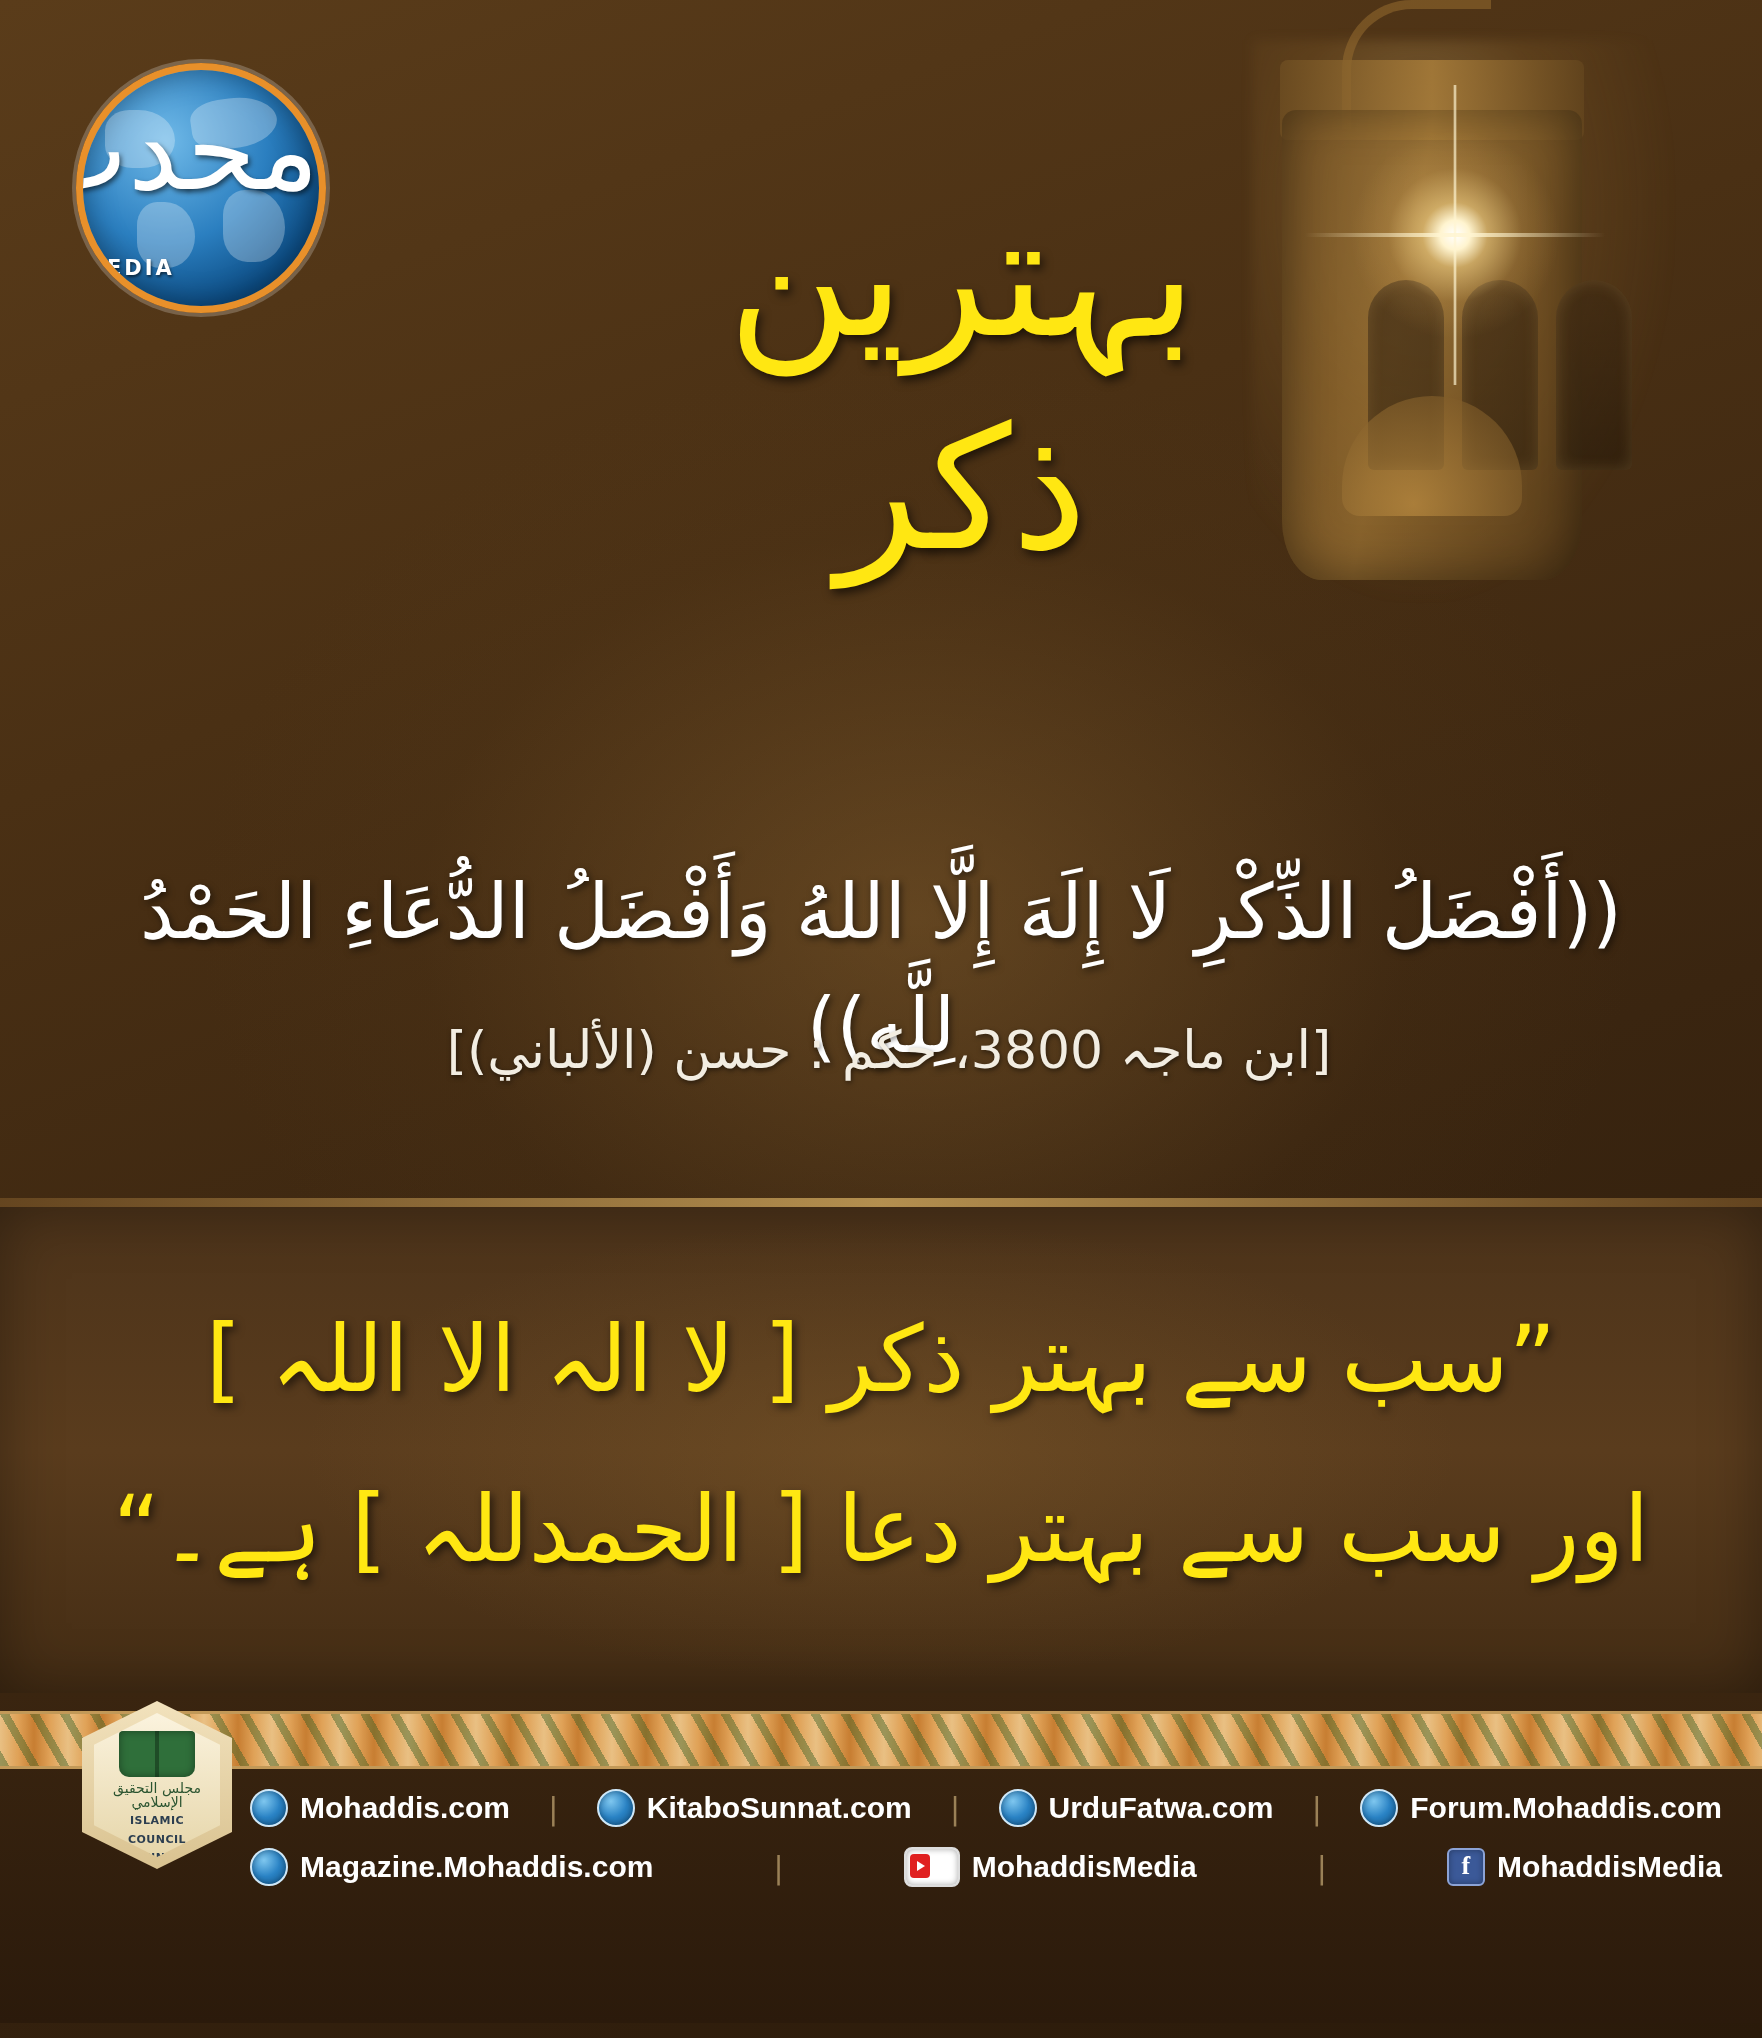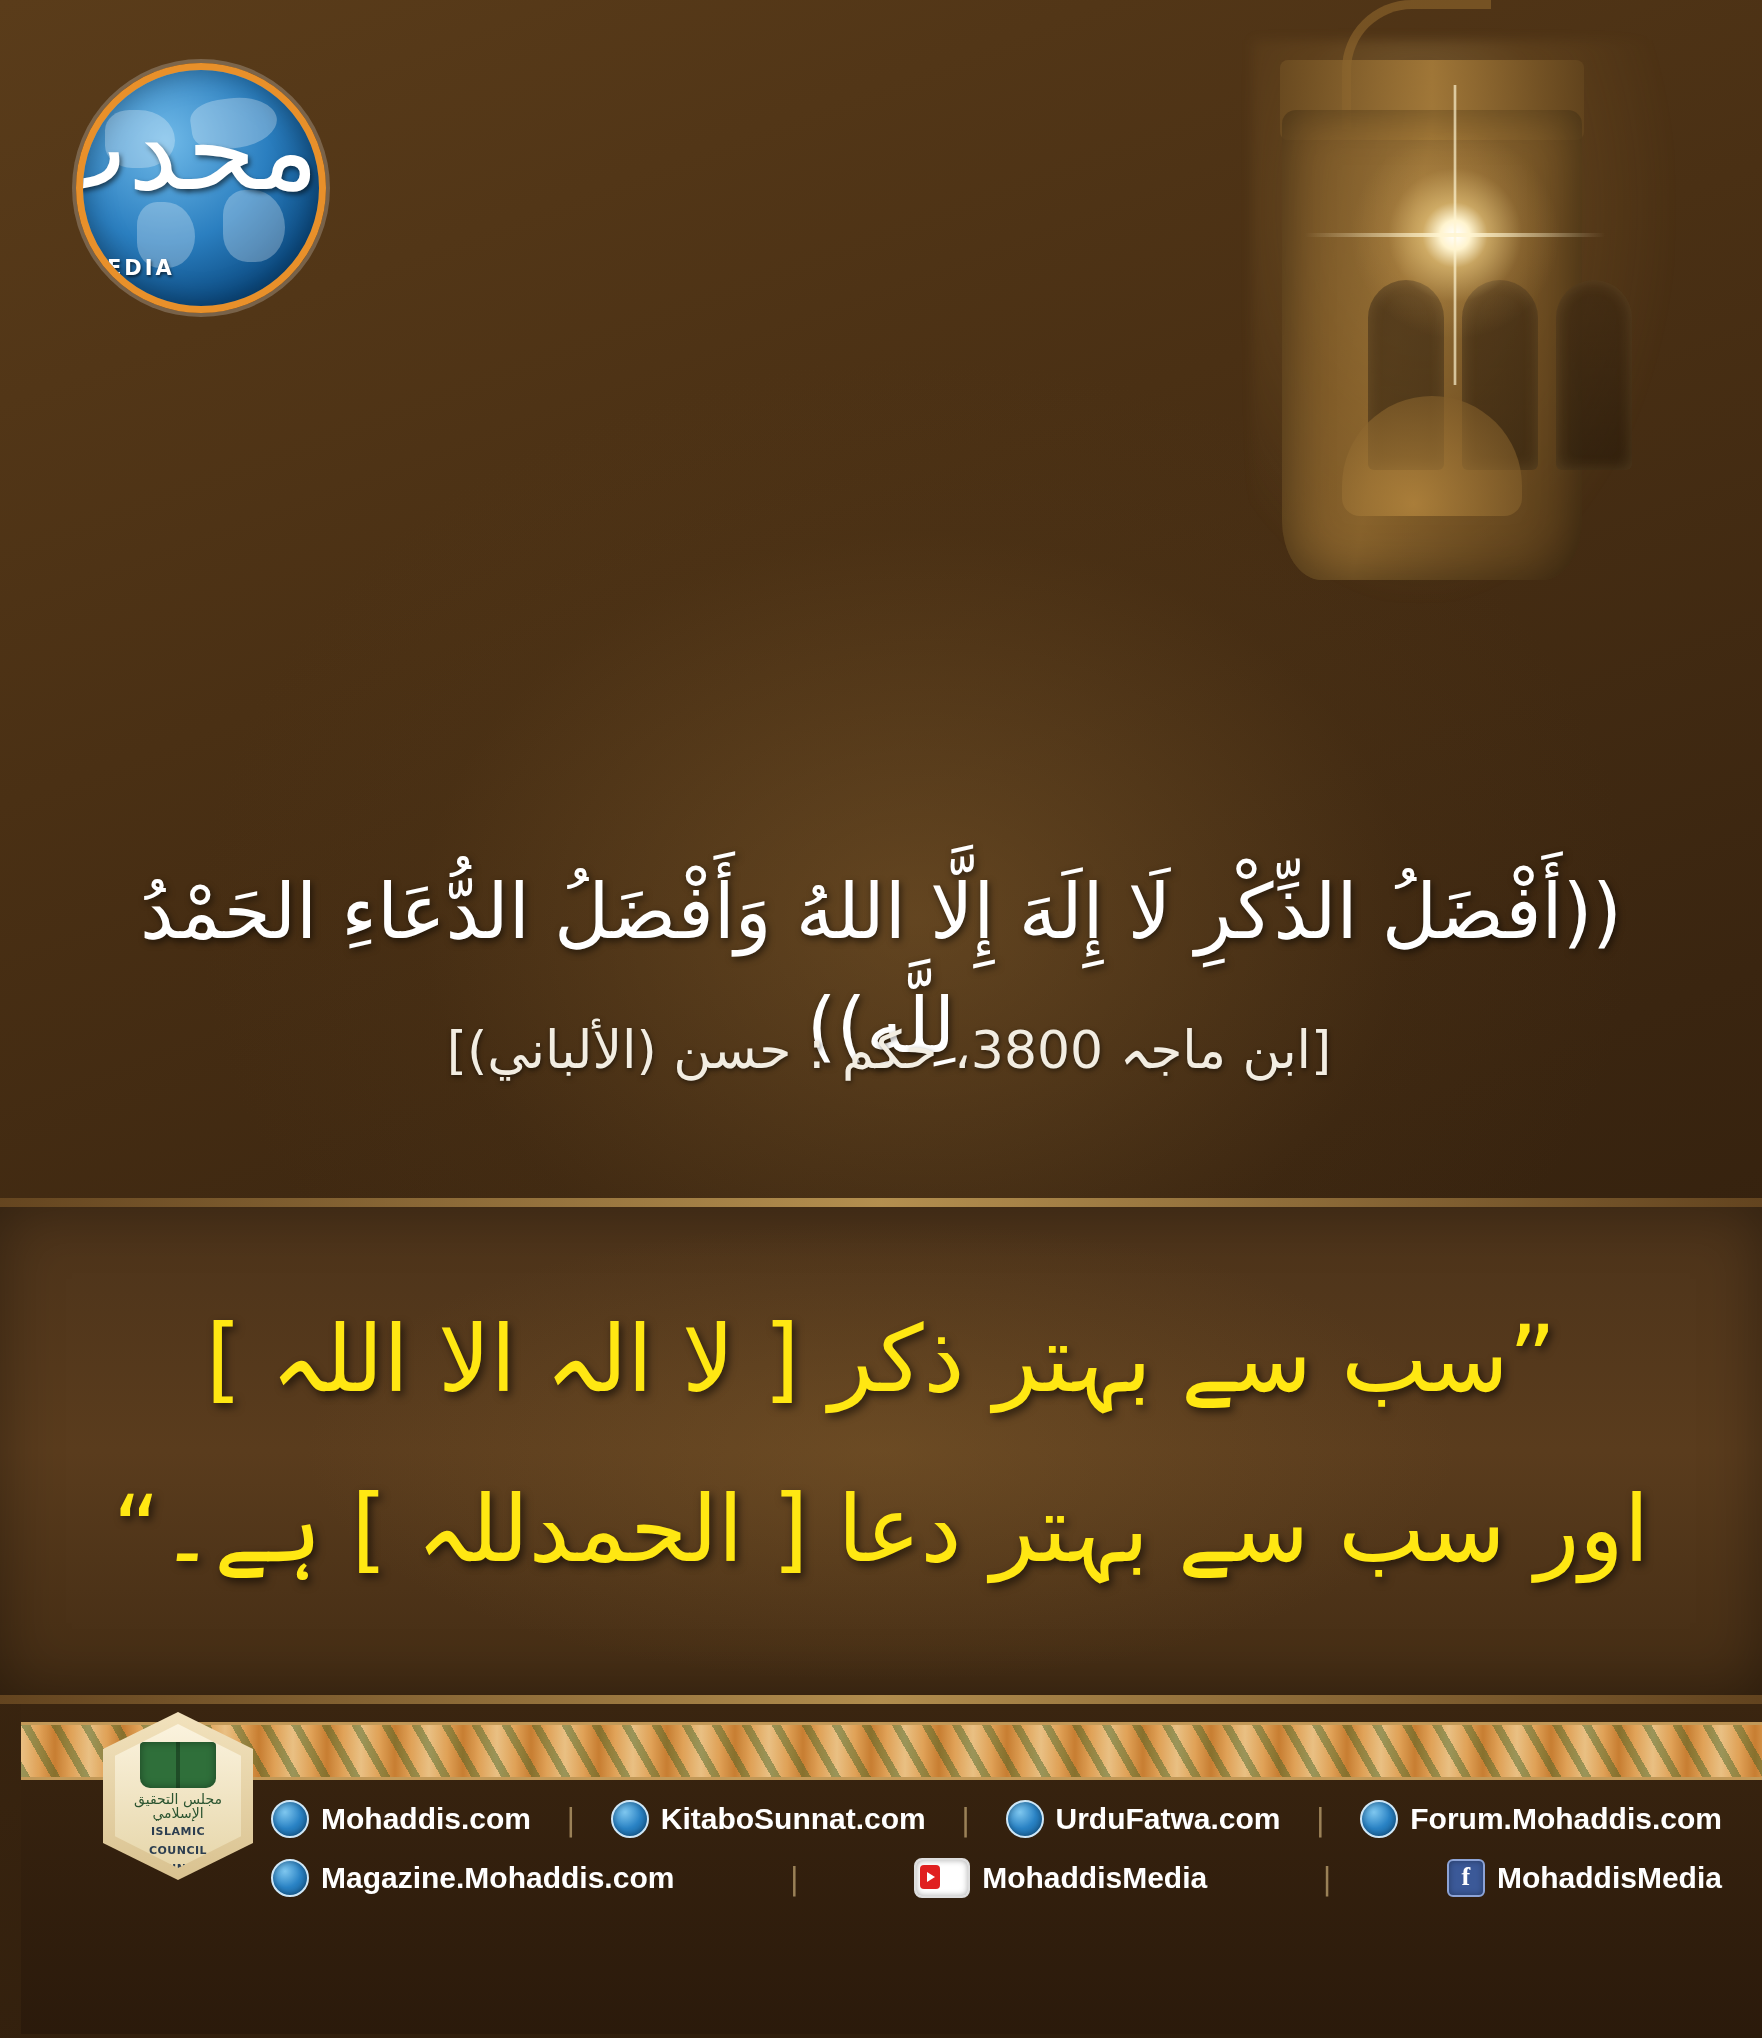--- a/index.html
+++ b/index.html
@@ -256,24 +256,23 @@
     line-height: 1.3;
     text-shadow: 3px 4px 9px rgba(0,0,0,0.6);
   }
   .trans-line.l1 { top: 1300px; }
   .trans-line.l2 { top: 1470px; }
 
   
   .footer {
     position: absolute;
     left: 0; right: 0;
-    bottom: 4px;
+    bottom: 15px;
     height: 330px;
     background: linear-gradient(180deg, #3a2510 0%, #2b1a0b 100%);
-    margin-left: 21px;
   }
   .ornament {
     position: absolute;
     left: 0; right: 0;
     top: 18px;
     height: 52px;
     background:
       repeating-linear-gradient(90deg,
         #f3c98a 0px, #e9a95c 18px, #cf8334 34px, #e9a95c 50px, #f3c98a 68px);
     border-top: 3px solid #caa05c;
@@ -427,20 +426,21 @@
     <div class="logo-globe">
       <span class="logo-continent c1"></span>
       <span class="logo-continent c2"></span>
       <span class="logo-continent c3"></span>
       <span class="logo-continent c4"></span>
       <div class="logo-arabic">محدث</div>
       <div class="logo-media">MEDIA</div>
     </div>
   </div>
 
+  <div class="title-urdu">بہترین ذکر</div>
 
 
   <div class="hadith-arabic">((أَفْضَلُ الذِّكْرِ لَا إِلَهَ إِلَّا اللهُ وَأَفْضَلُ الدُّعَاءِ الحَمْدُ لِلَّهِ))</div>
   <div class="hadith-ref">[ابن ماجہ 3800، حکم : حسن (الألباني)]</div>
 
   <div class="divider-top"></div>
   <div class="band"></div>
   <div class="trans-line l2">اور سب سے بہتر دعا [ الحمدللہ ] ہے۔“</div>
   <div class="trans-line l1">”سب سے بہتر ذکر [ لا الہ الا اللہ ]</div>
   <div class="divider-bottom"></div>

